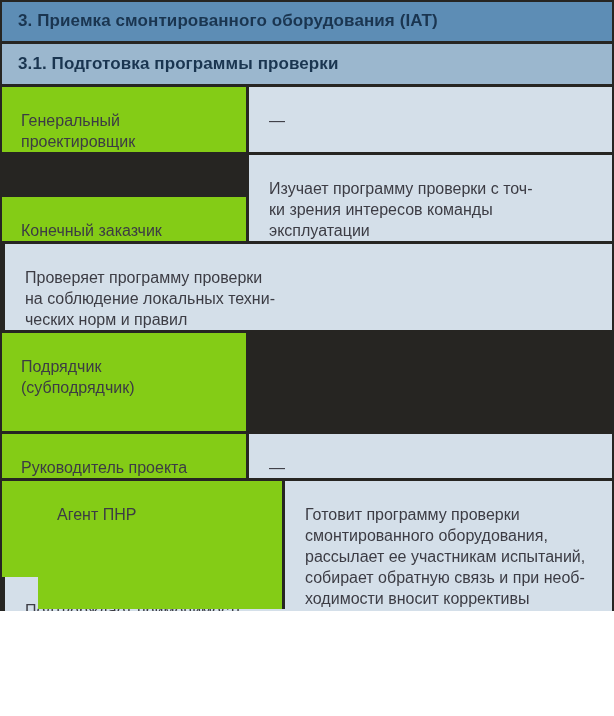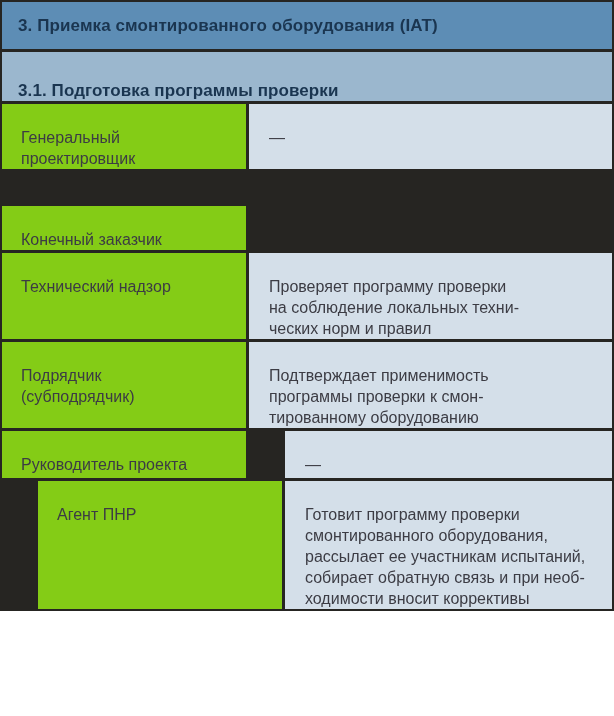--- a/index.html
+++ b/index.html
@@ -28,32 +28,31 @@
     color: #1A3550;
   }
   .band-header {
     height: 60px;
     background: #5D8DB5;
   }
   .band-subheader {
     height: 65px;
     border-top: 3px solid #262522;
     background: #9BB7CE;
-    align-items: flex-end;
   }
   .trow {
     box-sizing: border-box;
     display: flex;
     border-top: 3px solid #262522;
   }
   .trow.r1 { height: 82px; }
   .trow.r2 { height: 102px; align-items: flex-end; }
   .trow.r3 { height: 100px; }
-  .trow.r4 { height: 101px; }
-  .trow.r5 { height: 63px; gap: 36px; }
+  .trow.r4 { height: 101px; flex-direction: column; }
+  .trow.r5 { height: 63px; }
   .trow.r6 { height: 139px; padding-left: 36px; }
   .cell {
     box-sizing: border-box;
     font-size: 16px;
     line-height: 21px;
     color: #3C3C44;
     white-space: pre-line;
     padding-top: 23px;
     padding-right: 14px;
   }
@@ -84,24 +83,26 @@
   </div>
 
   <div class="trow r1">
     <div class="cell cell-role">Генеральный
 проектировщик</div>
     <div class="cell cell-action">—</div>
   </div>
 
   <div class="trow r2">
     <div class="cell cell-role">Конечный заказчик</div>
+    <div class="cell cell-action">Изучает программу проверки с точ-
+ки зрения интересов команды
+эксплуатации</div>
   </div>
 
   <div class="trow r3">
-    <div class="cell cell-role">Технический надзор</div>
     <div class="cell cell-action">Проверяет программу проверки
 на соблюдение локальных техни-
 ческих норм и правил</div>
   </div>
 
   <div class="trow r4">
     <div class="cell cell-role">Подрядчик
 (субподрядчик)</div>
     <div class="cell cell-action">Подтверждает применимость
 программы проверки к смон-

